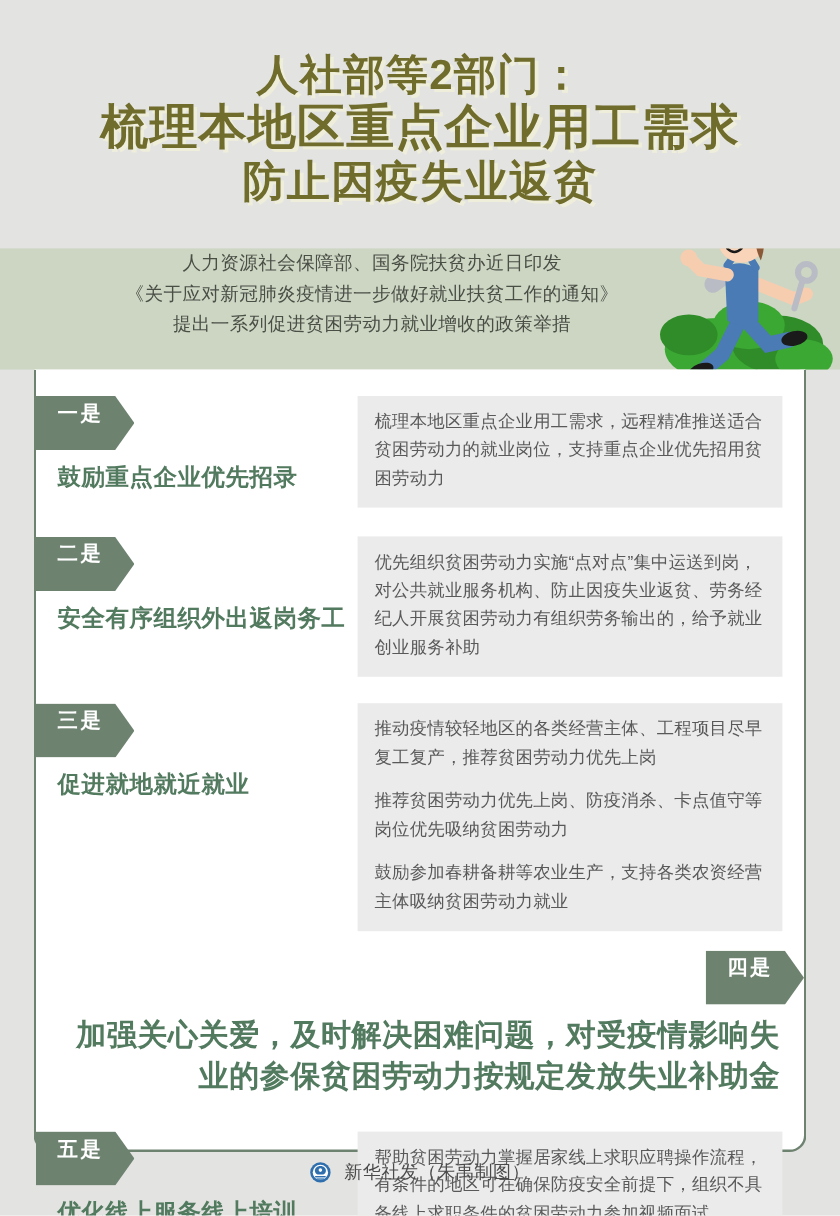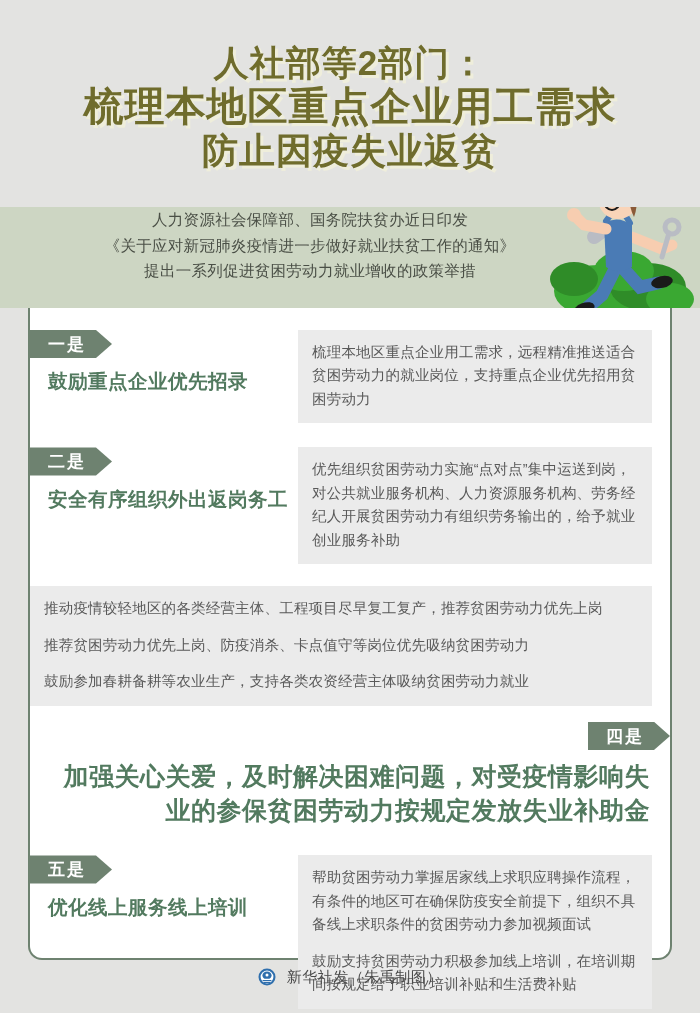--- a/index.html
+++ b/index.html
@@ -96,21 +96,21 @@
   }
 
   
   .tag {
     display: inline-block;
     background: #6e8270;
     color: #ffffff;
     font-size: 17px;
     font-weight: bold;
     letter-spacing: 2px;
-    padding: 4px 26px 2px 18px;
+    padding: 4px 26px 19px 18px;
     margin-left: -18px;
     -webkit-clip-path: polygon(0 0, calc(100% - 16px) 0, 100% 50%, calc(100% - 16px) 100%, 0 100%);
     clip-path: polygon(0 0, calc(100% - 16px) 0, 100% 50%, calc(100% - 16px) 100%, 0 100%);
     line-height: 1.3;
   }
   .sec-heading {
     color: #527a5f;
     font-size: 19.5px;
     font-weight: bold;
     line-height: 1.35;
@@ -224,25 +224,29 @@
       <div class="para">梳理本地区重点企业用工需求，远程精准推送适合贫困劳动力的就业岗位，支持重点企业优先招用贫困劳动力</div>
     </div>
   </div>
 
   <div class="section" style="padding-top:24px;">
     <div class="sec-left">
       <span class="tag">二是</span>
       <div class="sec-heading">安全有序组织外出返岗务工</div>
     </div>
     <div class="sec-right">
-      <div class="para">优先组织贫困劳动力实施“点对点”集中运送到岗，对公共就业服务机构、人力资源服务机构、劳务经纪人开展贫困劳动力有组织劳务输出的，给予就业创业服务补助</div>
+      <div class="para">优先组织贫困劳动力实施“点对点”集中运送到岗，对公共就业服务机构、防止因疫失业返贫、劳务经纪人开展贫困劳动力有组织劳务输出的，给予就业创业服务补助</div>
     </div>
   </div>
 
   <div class="section" style="padding-top:22px;">
+    <div class="sec-left">
+      <span class="tag">三是</span>
+      <div class="sec-heading">促进就地就近就业</div>
+    </div>
     <div class="sec-right">
       <div class="para">推动疫情较轻地区的各类经营主体、工程项目尽早复工复产，推荐贫困劳动力优先上岗</div>
       <div class="para">推荐贫困劳动力优先上岗、防疫消杀、卡点值守等岗位优先吸纳贫困劳动力</div>
       <div class="para">鼓励参加春耕备耕等农业生产，支持各类农资经营主体吸纳贫困劳动力就业</div>
     </div>
   </div>
 
   <div class="section" style="padding-top:16px;text-align:right;">
     <div class="sec-left full">
       <span class="tag">四是</span>

